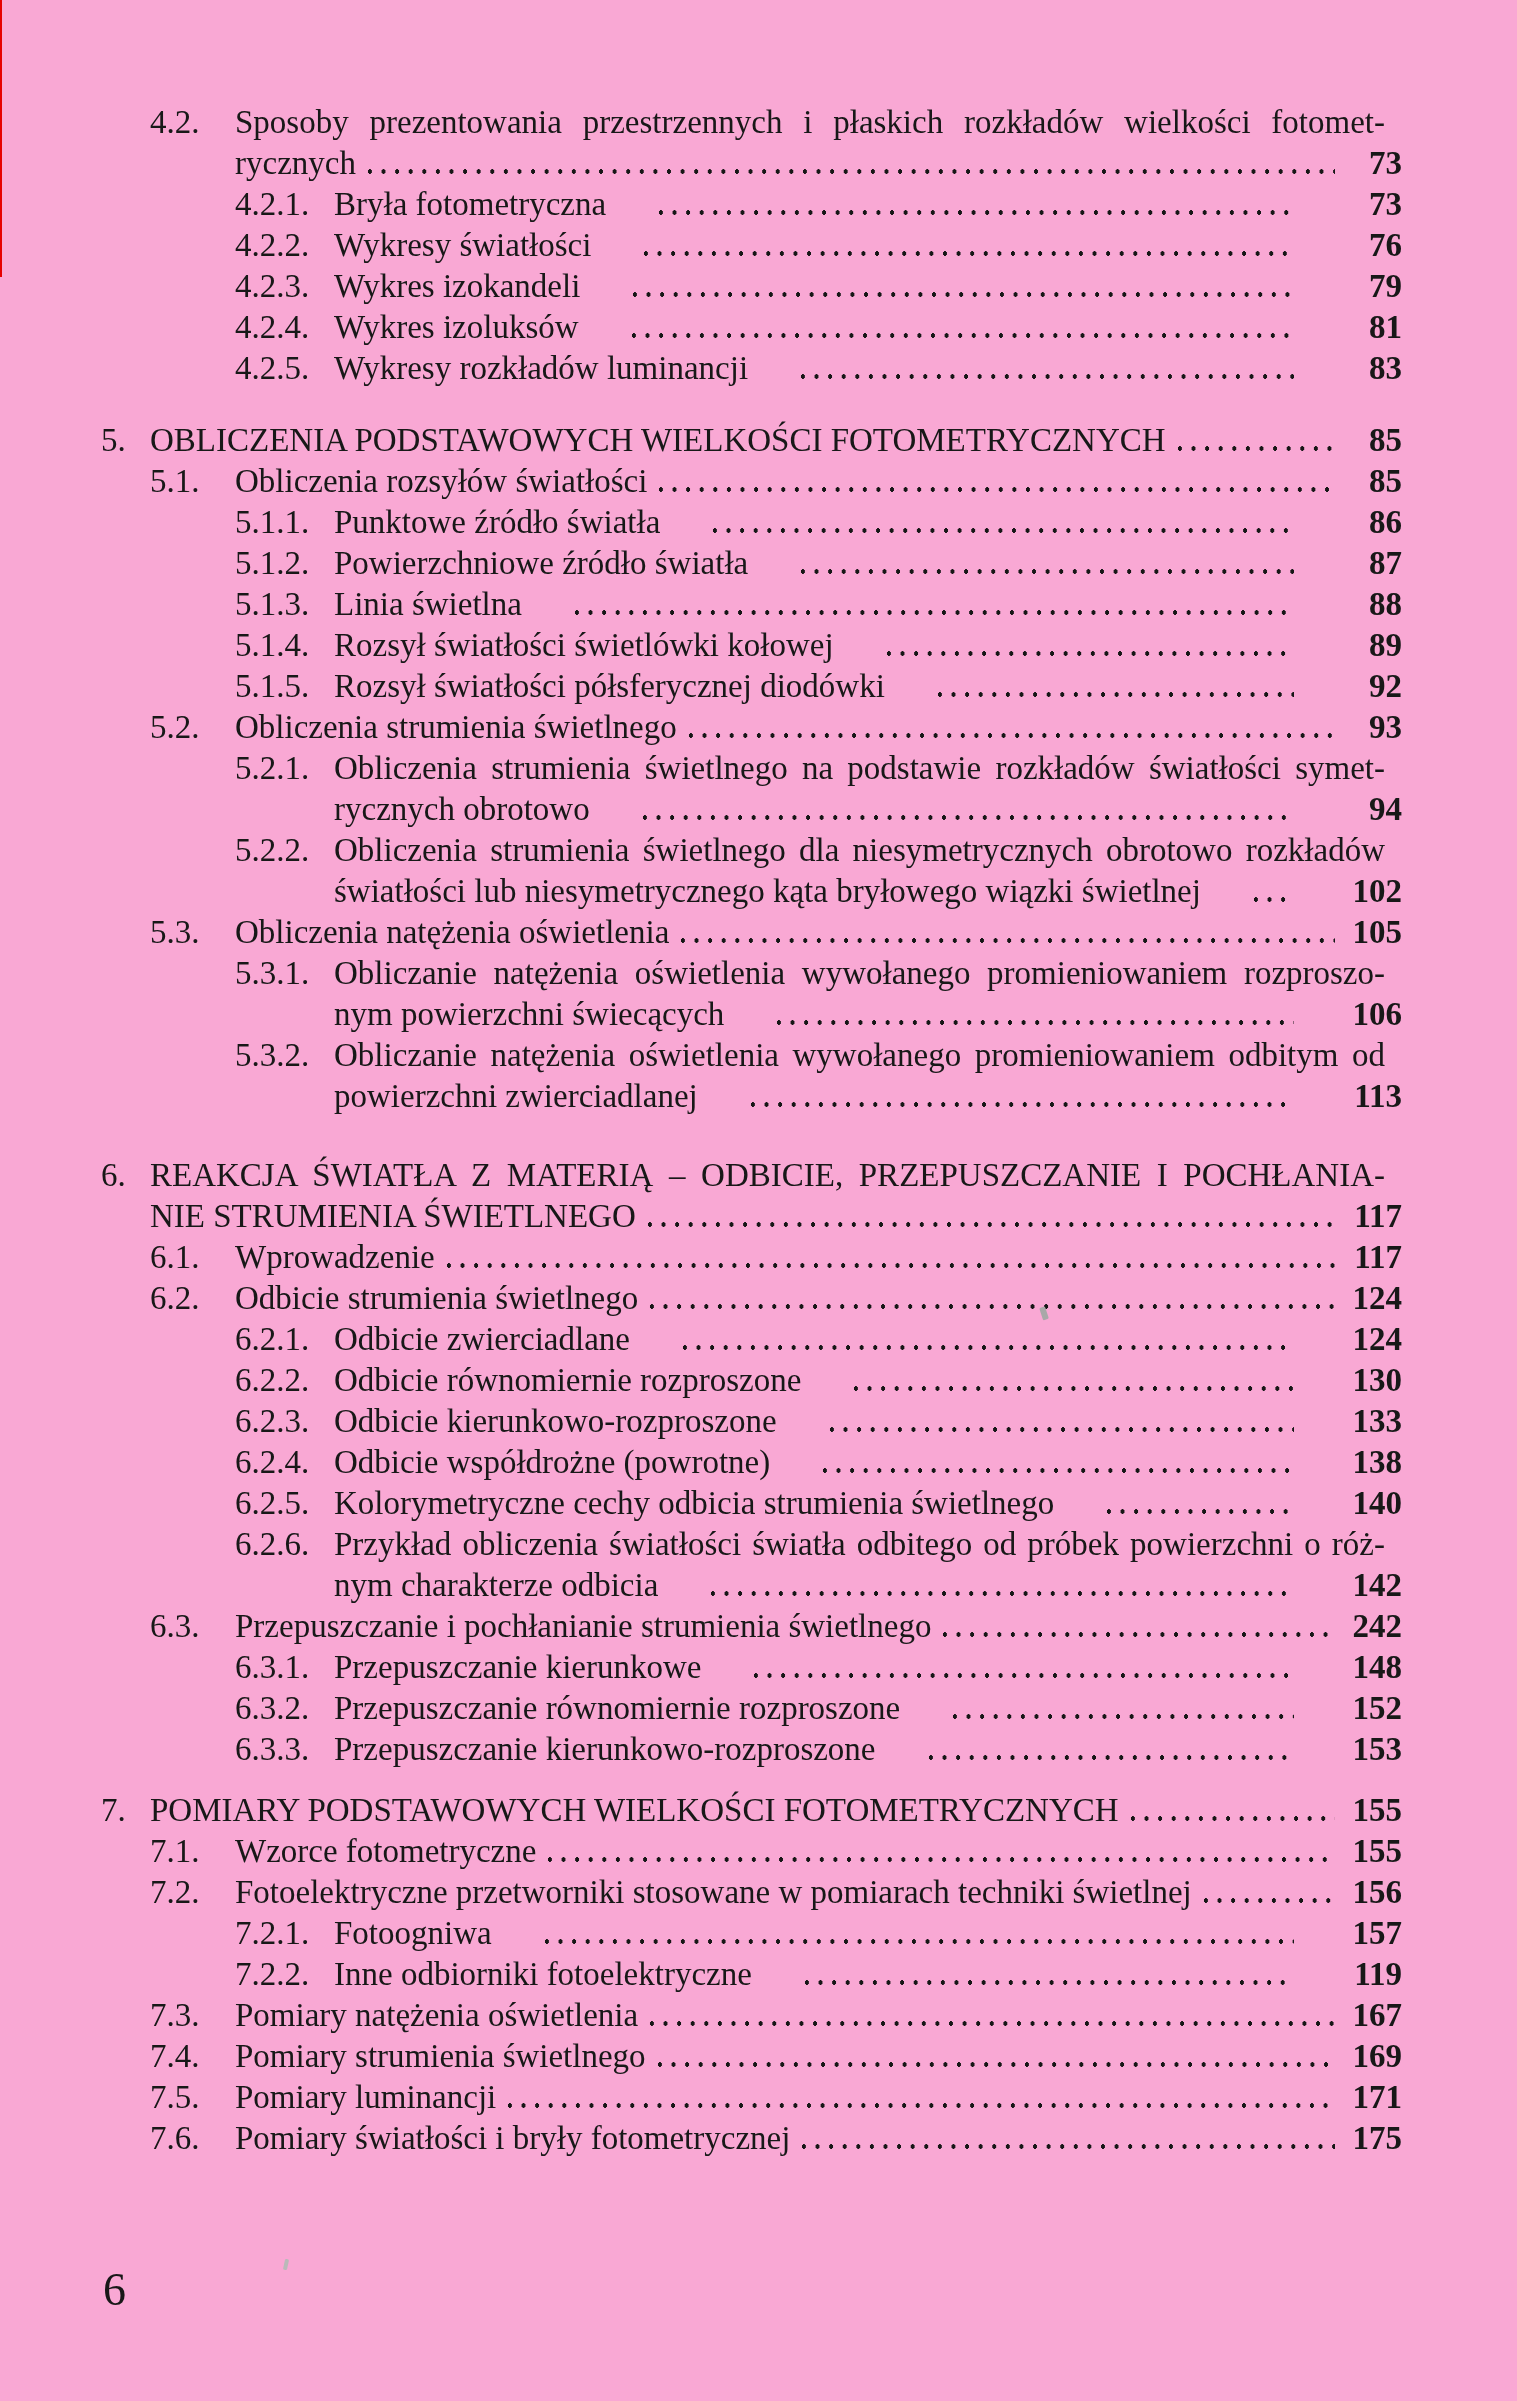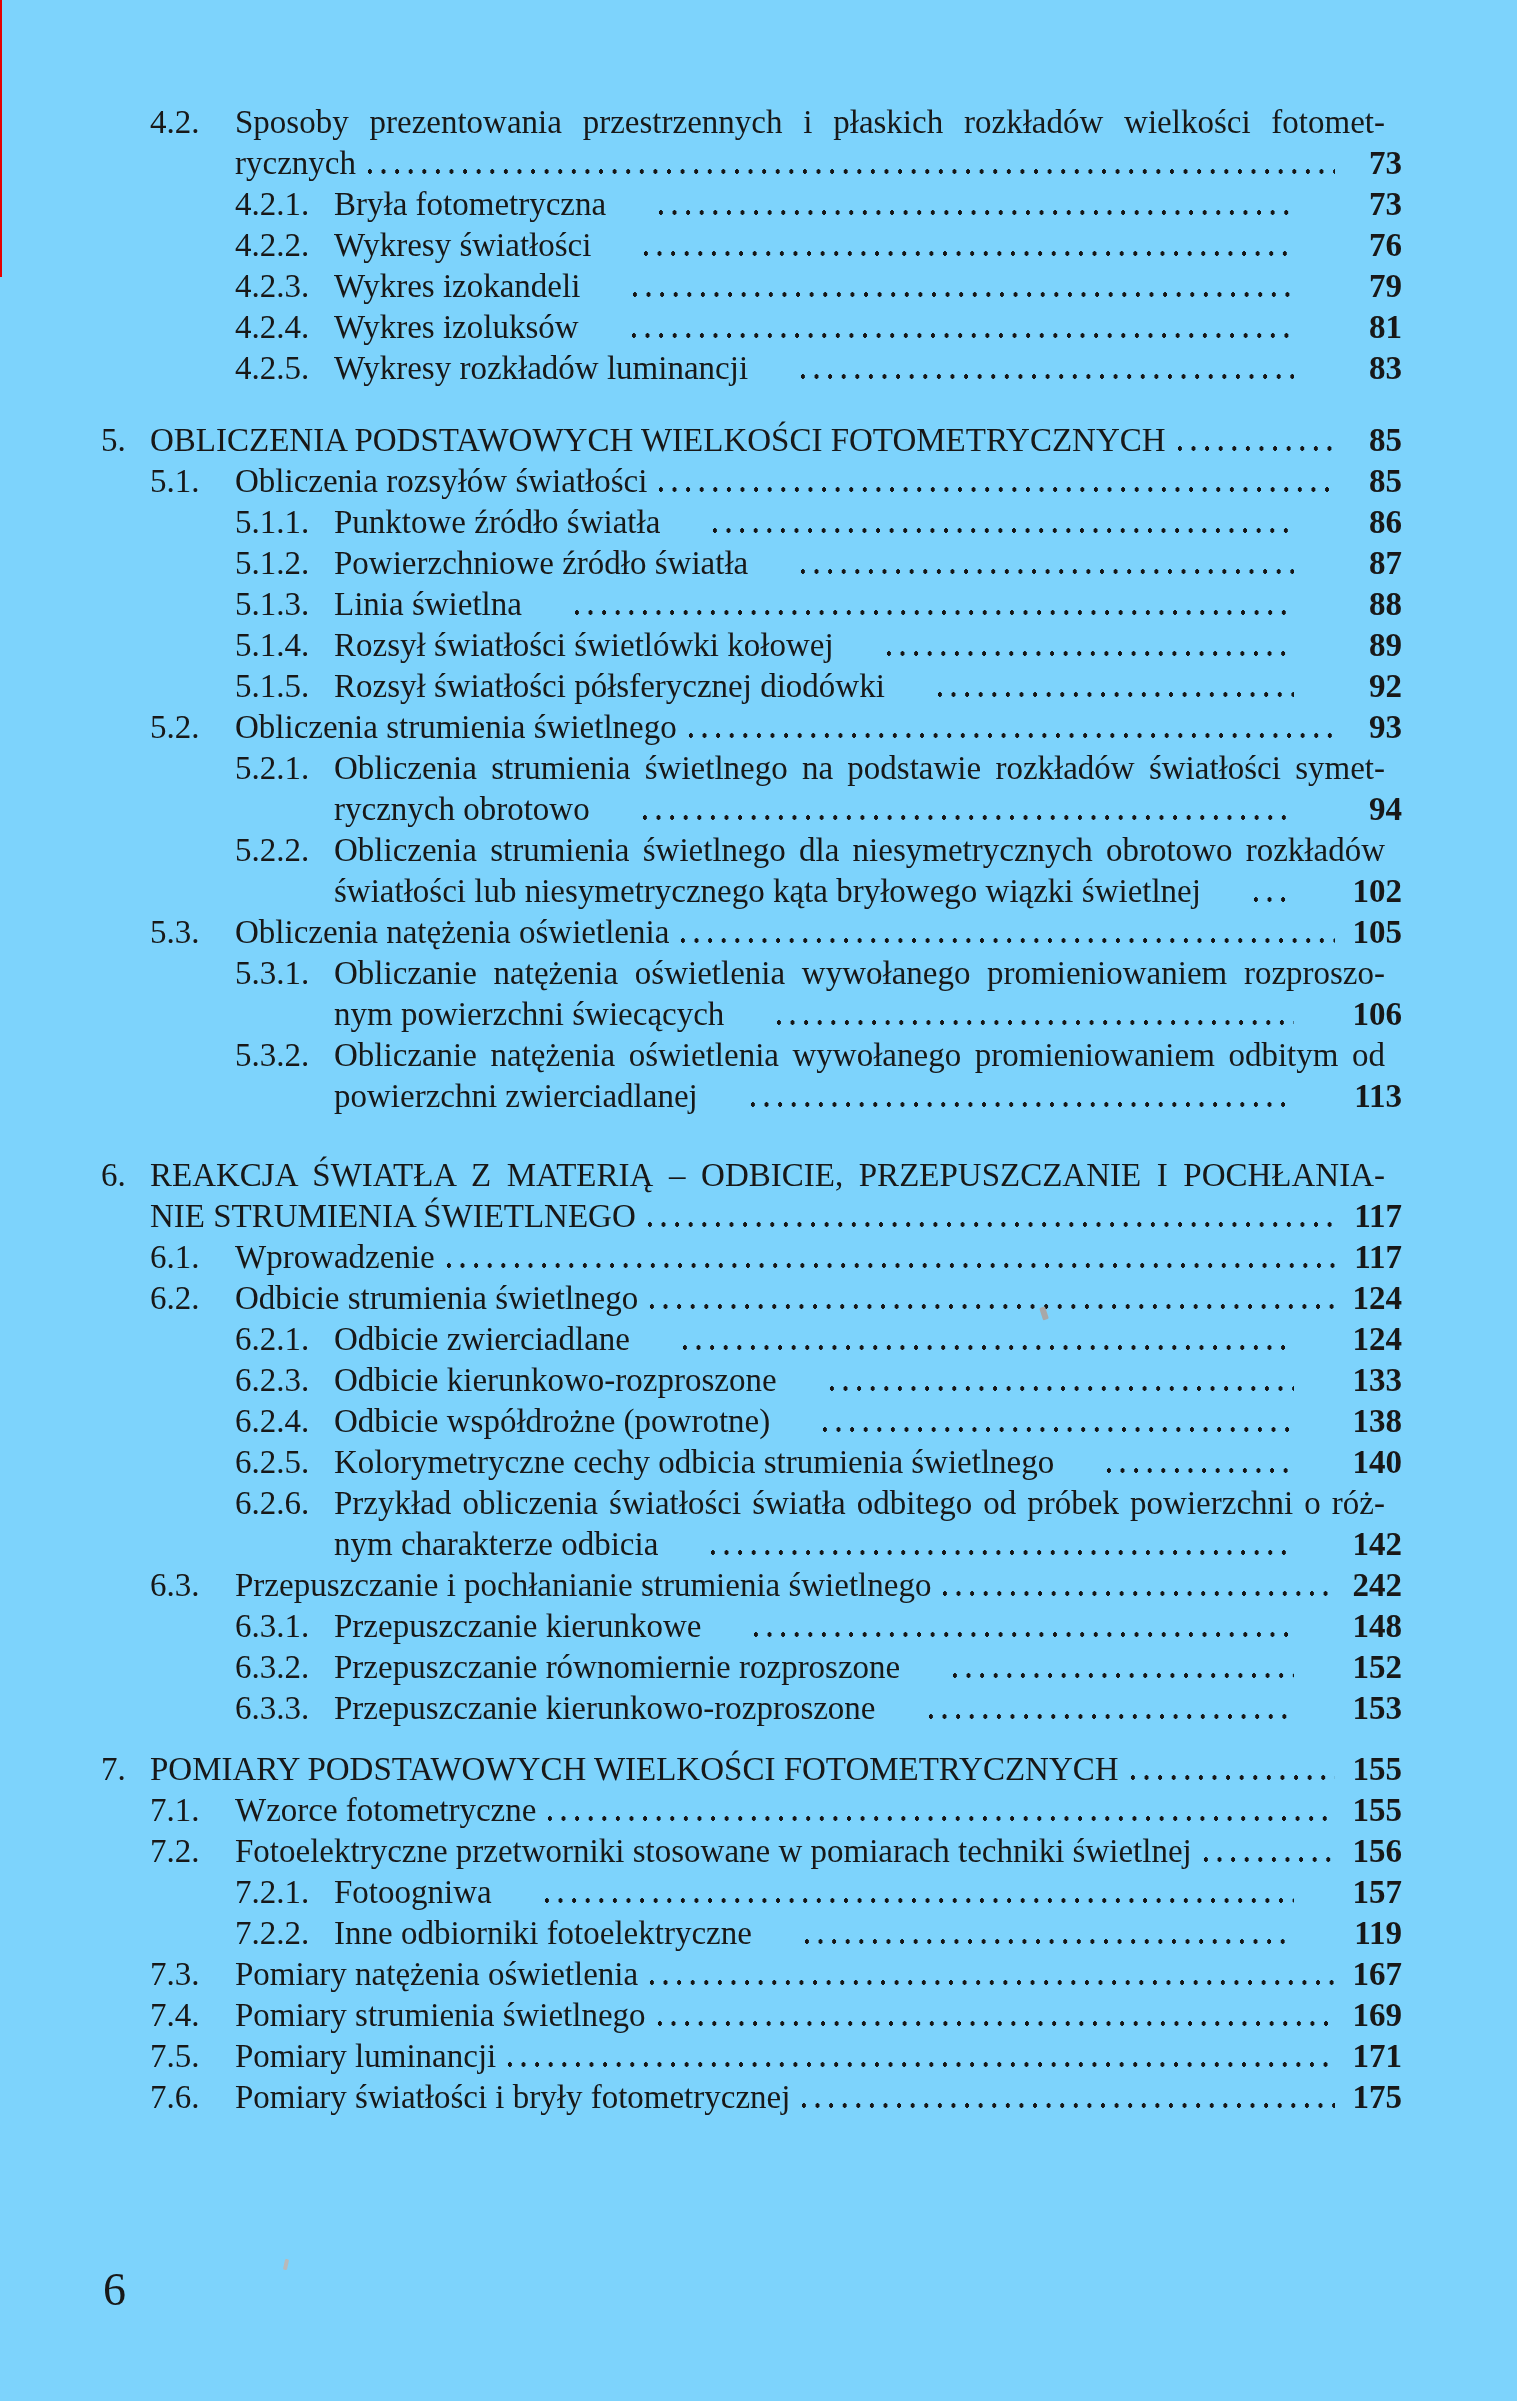--- a/index.html
+++ b/index.html
@@ -4,21 +4,21 @@
 <style>
   html, body {
     margin: 0;
     padding: 0;
     background: #ffffff;
   }
   .page {
     position: relative;
     width: 1518px;
     height: 2401px;
-    background: #7dd3fc;
+    background: #f9a8d4;
     font-family: "Liberation Serif", "DejaVu Serif", serif;
     color: #181818;
     overflow: hidden;
   }
   
   .red-line {
     position: absolute;
     left: 0;
     top: 0;
     width: 2.1px;
@@ -270,20 +270,26 @@
           <span class="leader"></span>
           <span class="pg">124</span>
         </div>
         <div class="row t3 haspage">
           <span class="num n3">6.2.1.</span>
           <span class="txt">Odbicie zwierciadlane</span>
           <span class="leader"></span>
           <span class="pg">124</span>
         </div>
         <div class="row t3 haspage">
+          <span class="num n3">6.2.2.</span>
+          <span class="txt">Odbicie równomiernie rozproszone</span>
+          <span class="leader"></span>
+          <span class="pg">130</span>
+        </div>
+        <div class="row t3 haspage">
           <span class="num n3">6.2.3.</span>
           <span class="txt">Odbicie kierunkowo-rozproszone</span>
           <span class="leader"></span>
           <span class="pg">133</span>
         </div>
         <div class="row t3 haspage">
           <span class="num n3">6.2.4.</span>
           <span class="txt">Odbicie współdrożne (powrotne)</span>
           <span class="leader"></span>
           <span class="pg">138</span>

